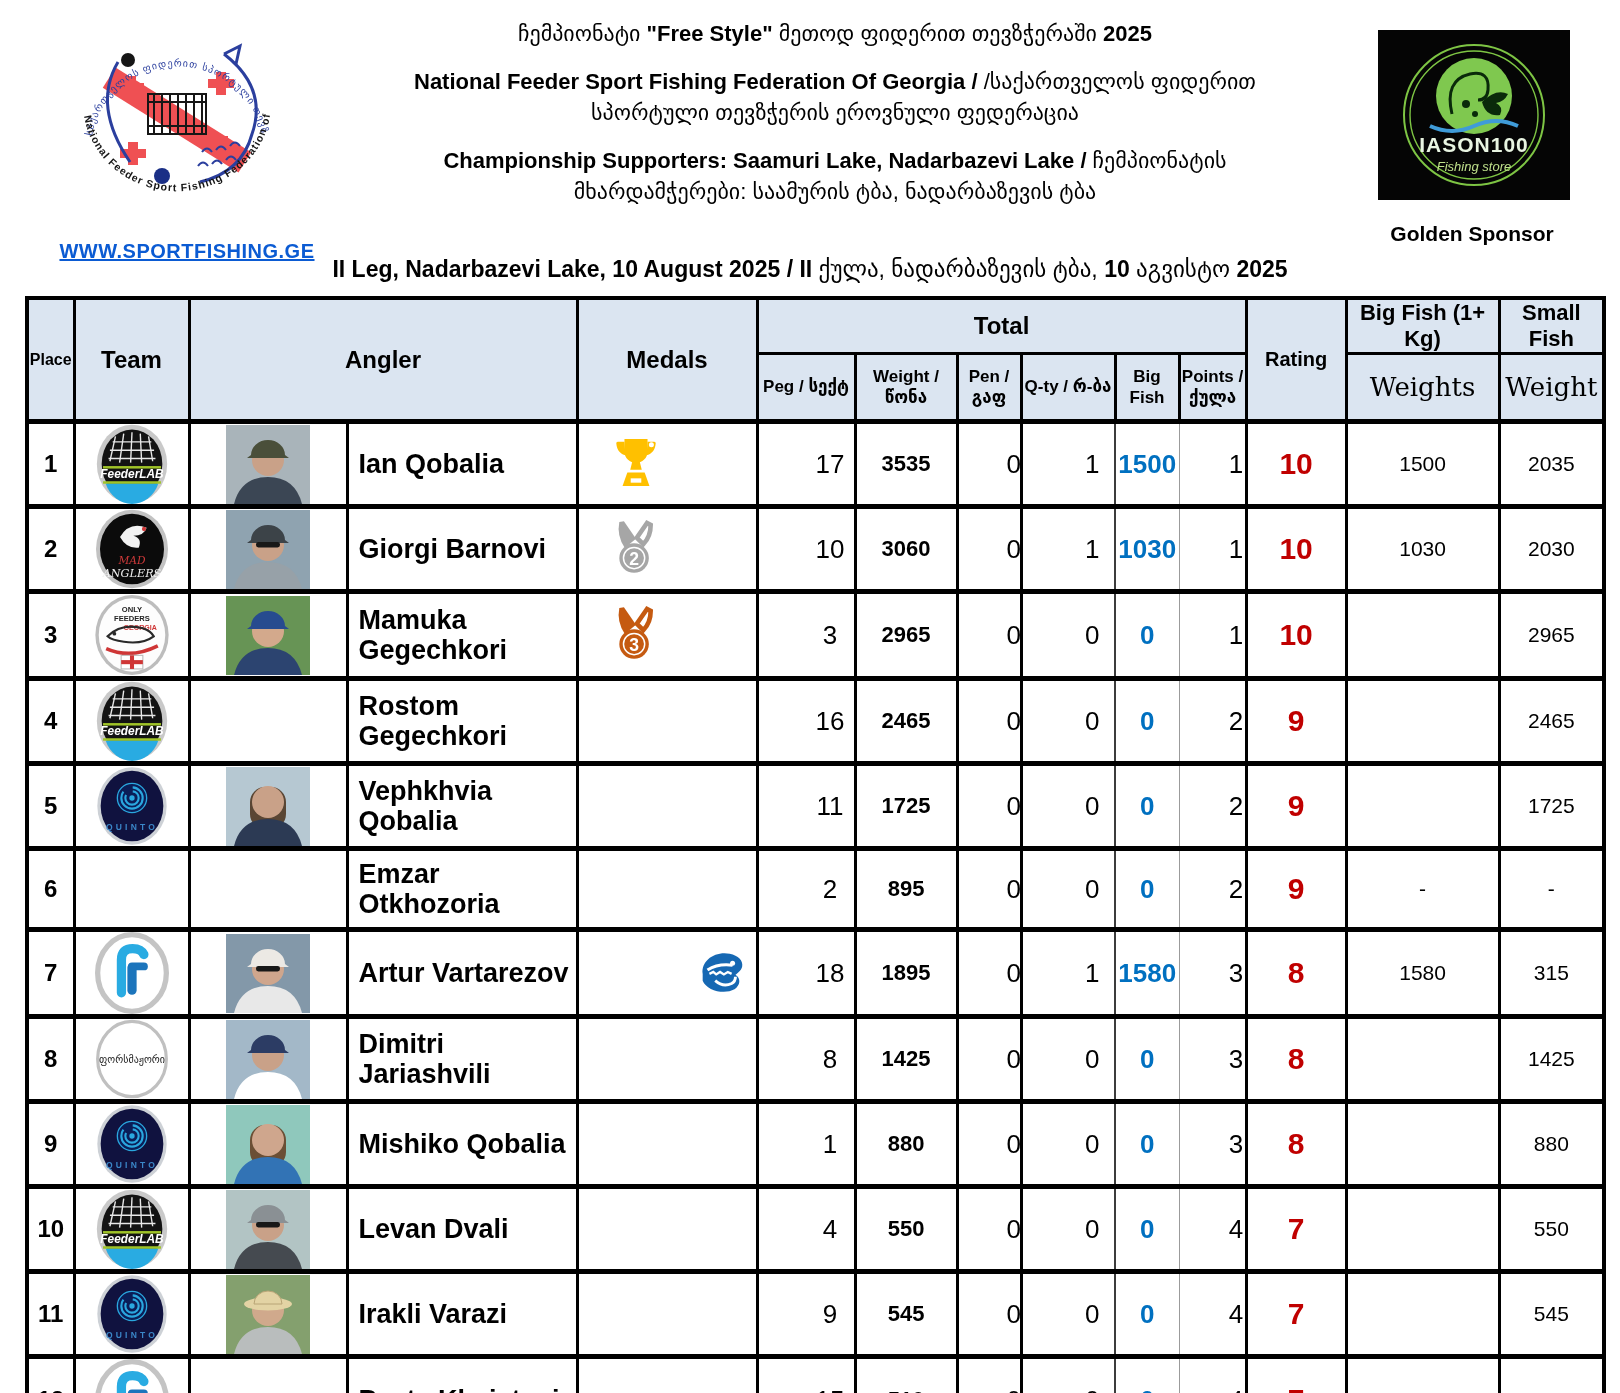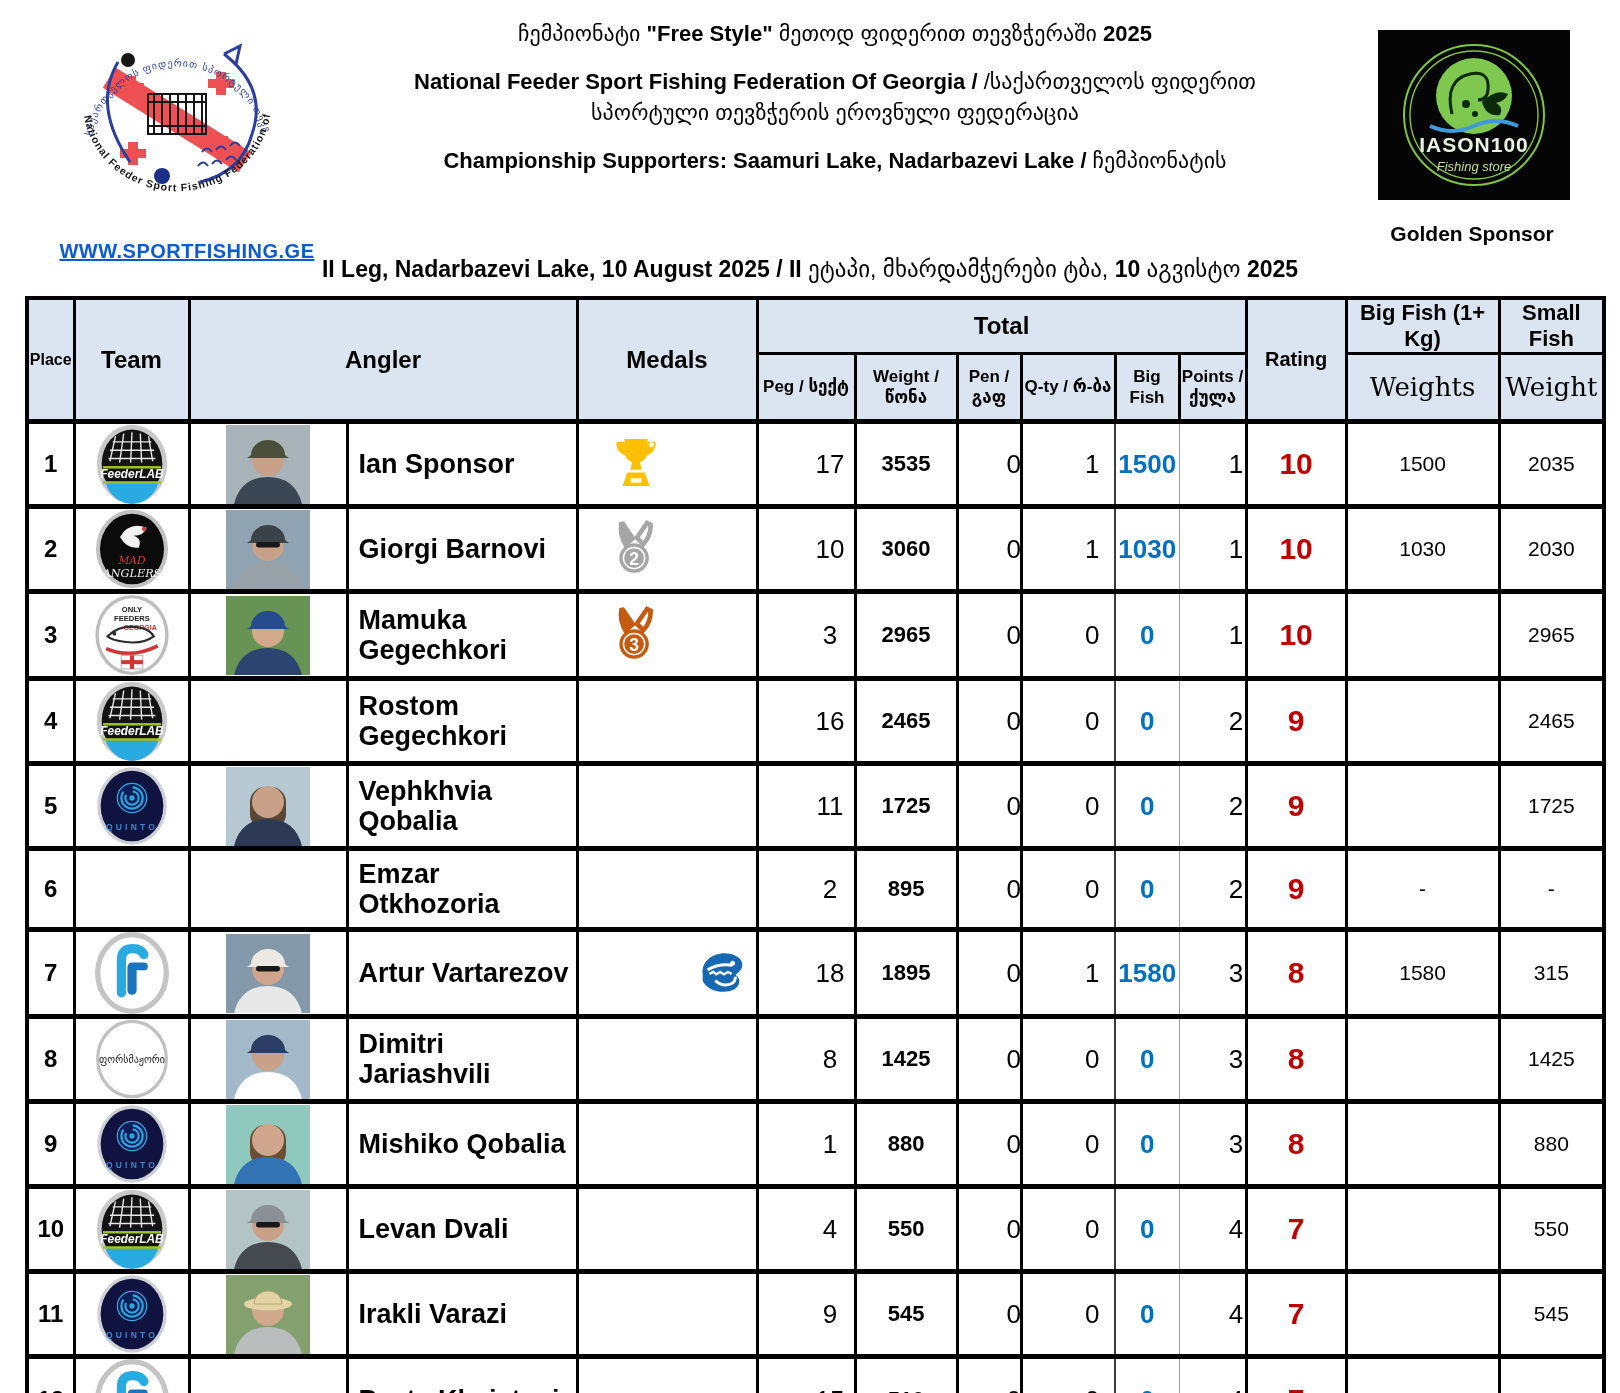--- a/index.html
+++ b/index.html
@@ -100,23 +100,24 @@
   </svg>
 </div>
 
 <div class="abs" id="site-link">WWW.SPORTFISHING.GE</div>
 
 <div class="abs" id="title-block">
     <div class="title-line group-end"><span class="seg-r">ჩემპიონატი </span><span class="seg-b">"Free Style"</span><span class="seg-r">  მეთოდ ფიდერით თევზჭერაში </span><span class="seg-b">2025</span></div>
     <div class="title-line"><span class="seg-b">National Feeder Sport Fishing Federation Of Georgia / </span><span class="seg-r"> /საქართველოს ფიდერით</span></div>
     <div class="title-line group-end"><span class="seg-r">სპორტული თევზჭერის ეროვნული ფედერაცია</span></div>
     <div class="title-line"><span class="seg-b">Championship Supporters: Saamuri Lake, Nadarbazevi Lake / </span><span class="seg-r">ჩემპიონატის</span></div>
+    <div class="title-line group-end"><span class="seg-r">მხარდამჭერები: საამურის ტბა, ნადარბაზევის ტბა</span></div>
   </div>
 
-<div class="abs" id="leg-line"><span class="seg-b">II Leg, Nadarbazevi Lake, 10 August 2025 / II </span><span class="seg-r">ეტაპი, მხარდამჭერები ტბა, </span><span class="seg-b">10</span><span class="seg-r"> აგვისტო </span><span class="seg-b">2025</span></div>
+<div class="abs" id="leg-line"><span class="seg-b">II Leg, Nadarbazevi Lake, 10 August 2025 / II </span><span class="seg-r">ქულა, ნადარბაზევის ტბა, </span><span class="seg-b">10</span><span class="seg-r"> აგვისტო </span><span class="seg-b">2025</span></div>
 
 <div class="abs" id="sponsor-box">
   <svg width="192" height="170" viewBox="0 0 192 170">
     <rect width="192" height="170" fill="#050505"></rect>
     <circle cx="96" cy="85" r="70" fill="none" stroke="#7ec544" stroke-width="2"></circle>
     <circle cx="96" cy="85" r="64" fill="none" stroke="#7ec544" stroke-width="1.4"></circle>
     <circle cx="96" cy="66" r="38" fill="#7fc84f"></circle>
     <g stroke="#0a2a0a" stroke-width="3" fill="none">
       <path d="M74 84 q-8 -34 18 -40 q20 -4 18 16 q-1 10 -10 10"></path>
     </g>
@@ -199,21 +200,21 @@
     <td class="c-photo">
             <div class="photo-wrap">
               <svg width="84" height="79" viewBox="0 0 84 79">
 <rect width="84" height="79" fill="#a9b4ba"></rect>
 <circle cx="42" cy="35" r="16" fill="#c9a188"></circle>
                 <path d="M25 30 a17 15 0 0 1 34 0 l4 3 h-42 z" fill="#4a4f3a"></path>
 <path d="M8 79 q7 -27 34 -27 q27 0 34 27 z" fill="#3b4654"></path>
               </svg>
             </div>
           </td>
-    <td class="c-name">Ian Sponsor</td>
+    <td class="c-name">Ian Qobalia</td>
     <td class="c-medals">
             <div class="medal-wrap">
               <span><svg width="50" height="56" viewBox="0 0 52 56">
 <g fill="#ffc000">
 <path d="M14 4h24v13a12 12 0 0 1-24 0z"></path>
 <path d="M14 7H7a1.5 1.5 0 0 0-1.5 1.6C6 16 10 20 15 21z"></path>
 <path d="M38 7h7a1.5 1.5 0 0 1 1.5 1.6C46 16 42 20 37 21z"></path>
 <path d="M22 28h8l2 8H20z"></path>
 <path d="M12 53l5-14h18l5 14z"></path>
                   </g>

